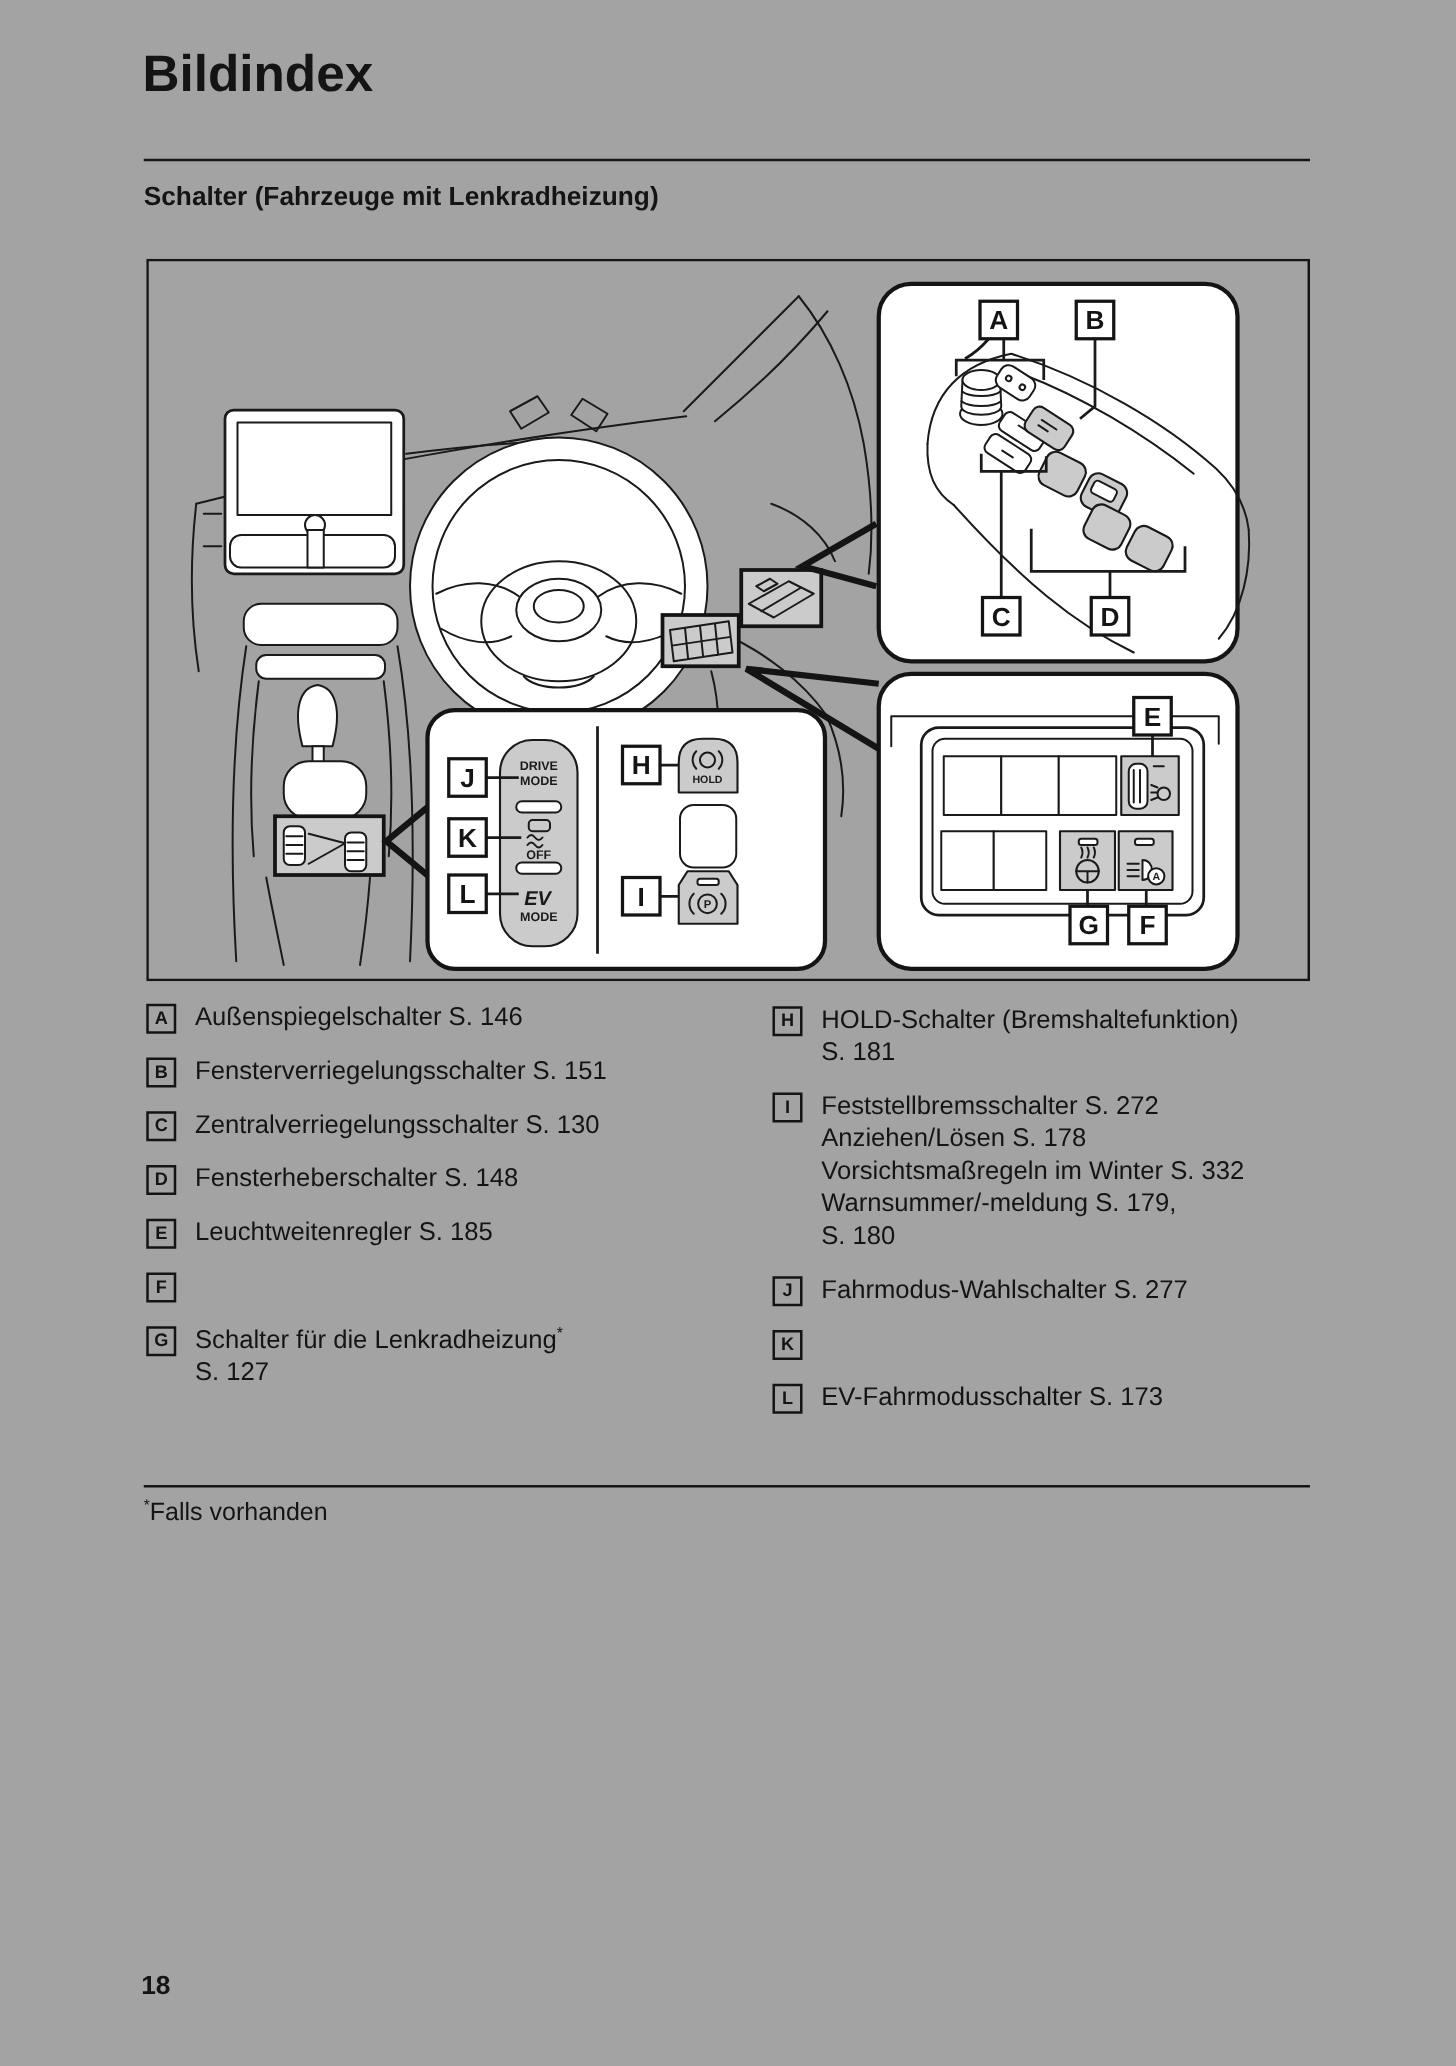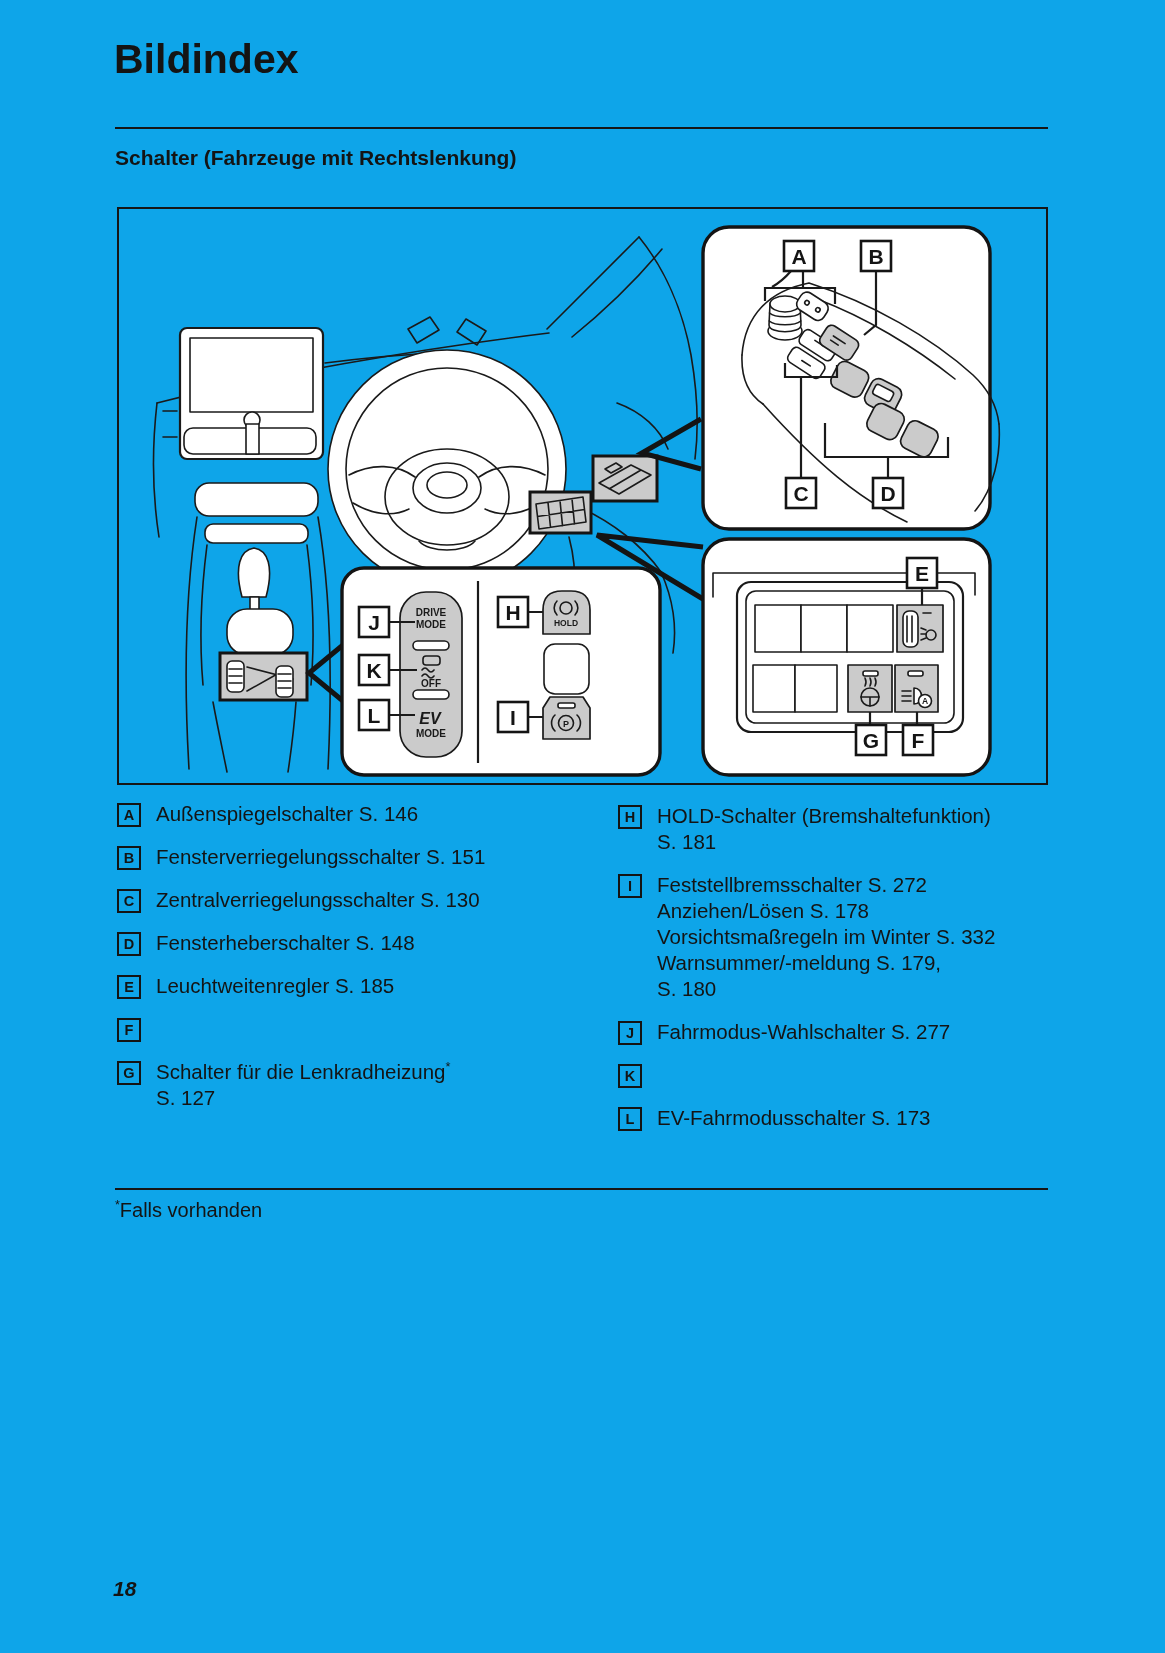--- a/index.html
+++ b/index.html
@@ -1,16 +1,16 @@
 <!DOCTYPE html>
 <html><head>
 <meta charset="utf-8">
 <style>
   html,body{margin:0;padding:0;background:#e8e8e8;}
-  .page{position:relative;width:1165px;height:1653px;background:#0ea5e9;
+  .page{position:relative;width:1165px;height:1653px;background:#a3a3a3;
         font-family:"Liberation Sans",sans-serif;color:#141414;overflow:hidden;margin:0 auto;}
   .title{position:absolute;left:114px;top:36px;font-size:41px;font-weight:700;letter-spacing:0px;}
   .rule{position:absolute;left:115px;width:933px;border-top:2px solid #161616;}
   .rule-1{top:127px;}
   .rule-2{top:1188px;}
   .subtitle{position:absolute;left:115px;top:146px;font-size:21px;font-weight:700;}
   .diagram{position:absolute;left:117px;top:207px;width:931px;height:578px;}
 
   
   .s1{fill:none;stroke:#1a1a1a;stroke-width:1.6;stroke-linecap:round;stroke-linejoin:round;}
@@ -31,30 +31,30 @@
   .legend-col{position:absolute;font-size:20.5px;line-height:26px;color:#141414;}
   #legend-left{left:117px;top:801px;width:465px;}
   #legend-right{left:618px;top:803px;width:435px;}
   .lg-row{display:flex;margin-bottom:17px;}
   .lg-key{flex:0 0 auto;width:24px;height:24px;border:2px solid #141414;box-sizing:border-box;
           display:flex;align-items:center;justify-content:center;
           font-size:14.5px;font-weight:700;margin:2px 15px 0 0;}
   .lg-text{flex:1 1 auto;}
   sup{font-size:62%;vertical-align:super;line-height:0;}
   .footnote{position:absolute;left:115px;top:1199px;font-size:20px;text-align:right;}
-  .pageno{position:absolute;left:113px;top:1577px;font-size:21px;font-weight:700;font-style:italic;}
+  .pageno{position:absolute;left:113px;top:1577px;font-size:21px;font-weight:700;}
 </style>
 </head>
 <body>
 
 <div class="page">
 
   <div class="title">Bildindex</div>
   <div class="rule rule-1"></div>
-  <div class="subtitle">Schalter (Fahrzeuge mit Rechtslenkung)</div>
+  <div class="subtitle">Schalter (Fahrzeuge mit Lenkradheizung)</div>
 
   <svg class="diagram" viewBox="0 0 931 578" xmlns="http://www.w3.org/2000/svg">
 
     <rect class="frame" x="1" y="1" width="929" height="576"></rect>
 
     <g>
       <path class="s1" d="M 40,196 C 150,168 300,142 432,126"></path>
       <path class="s1" d="M 40,196 C 35,240 35,285 42,330"></path>
       <path class="s1" d="M 46,204 H 60 M 46,230 H 60"></path>
       <path class="s1" d="M 208,156 C 255,150 295,147 325,146"></path>

